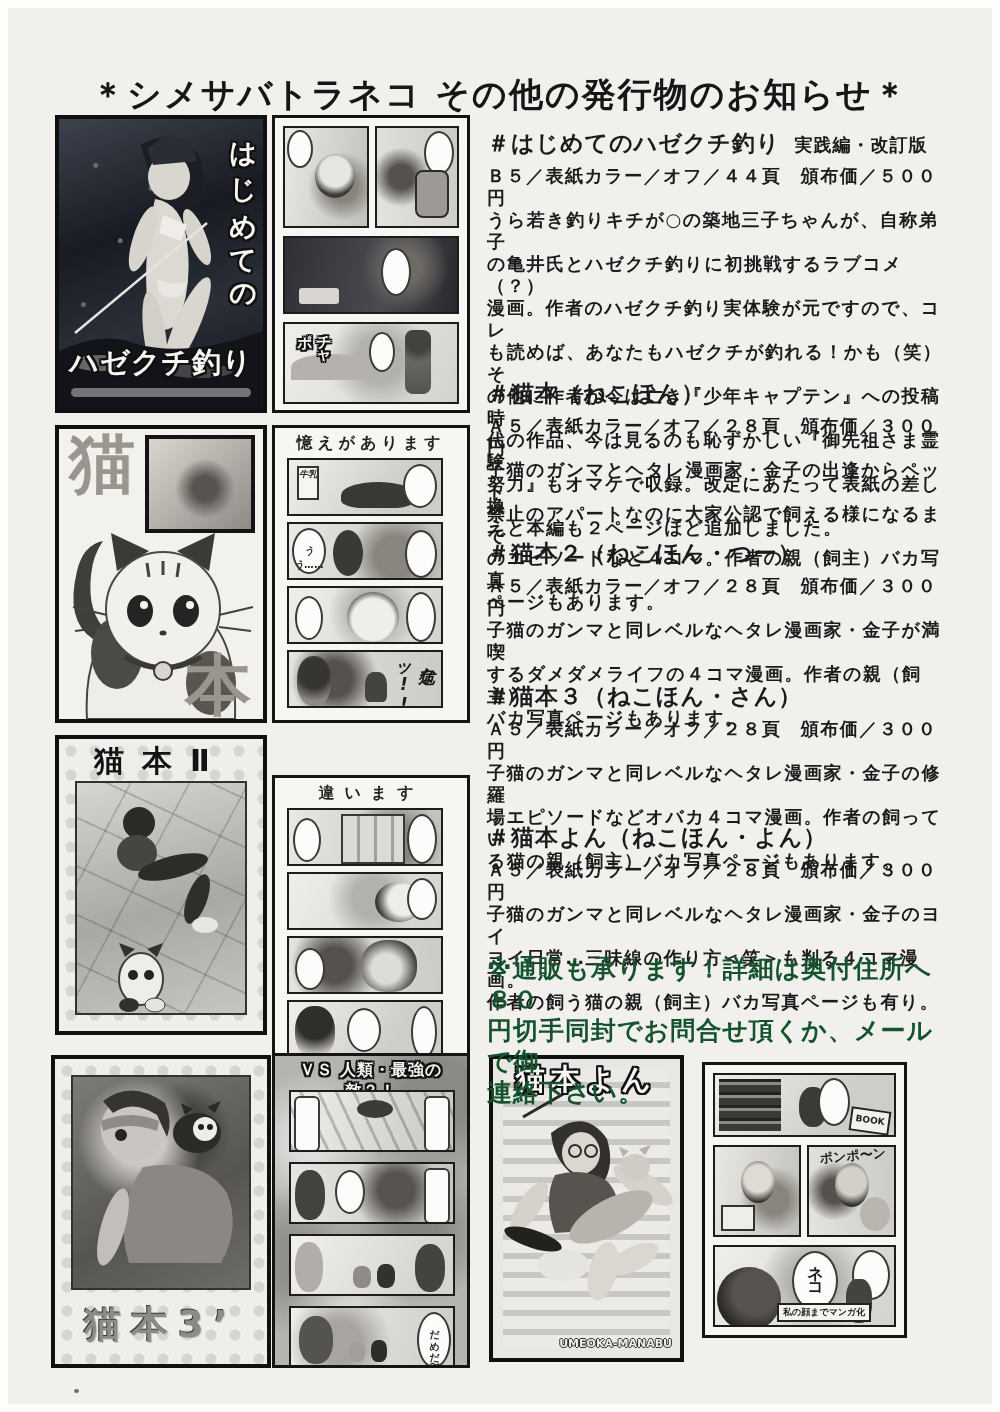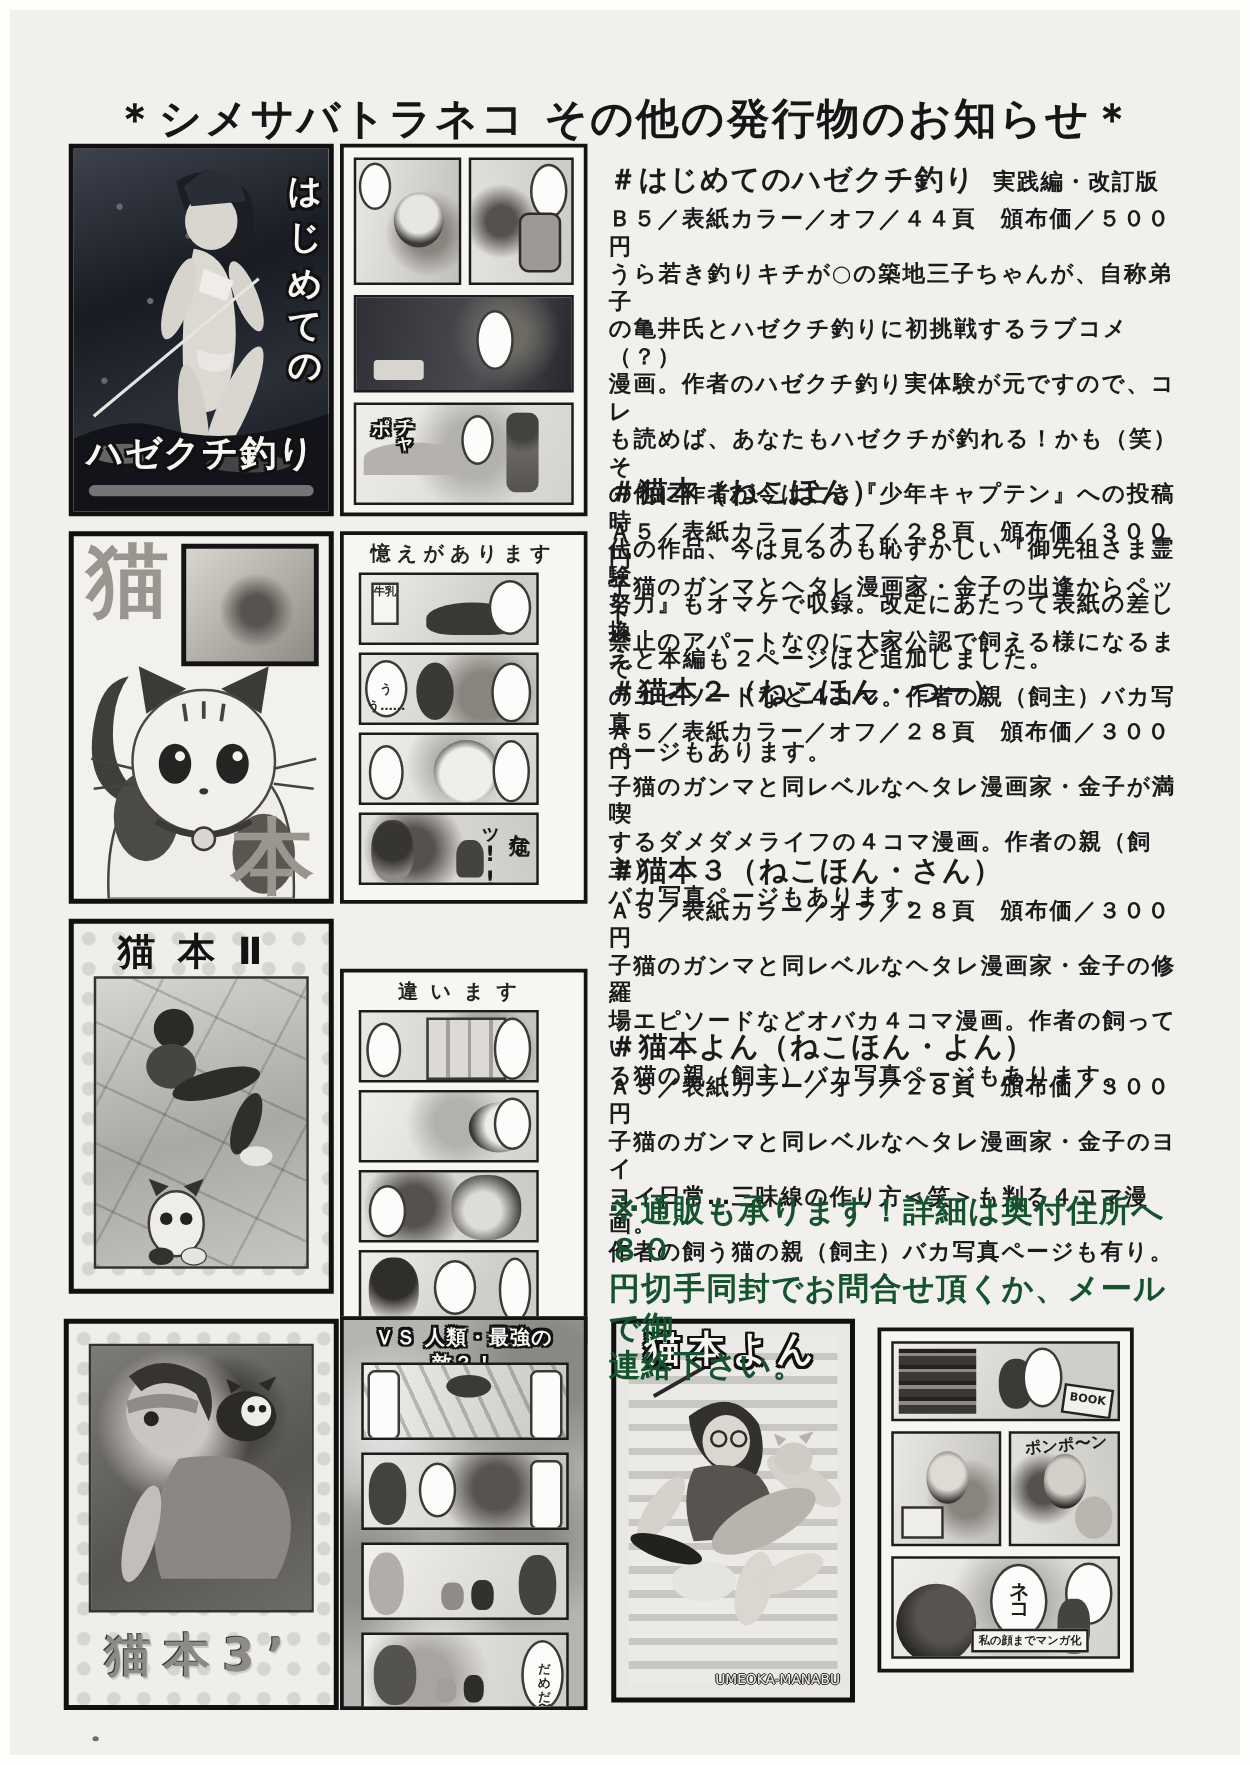--- a/index.html
+++ b/index.html
@@ -62,21 +62,21 @@
     background:
       radial-gradient(circle at 38% 30%,#cbc8c3 0 14%,transparent 34%),
       radial-gradient(circle at 62% 26%,#3a3835 0 10%,transparent 26%),
       linear-gradient(150deg,#7d7b77 0%,#57554f 60%,#6e6c68 100%);}
   #cover-nekohon3 .title{position:absolute;bottom:14px;left:0;right:0;text-align:center;
     font-size:37px;font-weight:bold;color:#8d8b86;letter-spacing:10px;
     text-shadow:-1px -1px #3c3b38,1px 1px #cfcdc8;}
   
   .strip-title{position:absolute;top:5px;left:0;right:0;text-align:center;
     font-size:16px;font-weight:bold;color:#232320;letter-spacing:5px;}
-  .kp{left:12px;width:144px;height:58px;}
+  .kp{left:12px;width:156px;height:58px;font-style:italic;}
   .shadeA{background:linear-gradient(120deg,#efeeea 0%,#cfcdc8 70%);}
   .shadeB{background:
       radial-gradient(circle at 70% 60%,#88857f 0 18%,transparent 42%),
       linear-gradient(100deg,#e9e8e4,#c2c0bb);}
   .shadeC{background:
       radial-gradient(circle at 30% 50%,#55524d 0 16%,transparent 40%),
       linear-gradient(80deg,#e4e3df,#cccac5);}
   .shadeD{background:
       radial-gradient(circle at 55% 45%,#b3b1ac 0 22%,transparent 50%),
       linear-gradient(120deg,#efeeea,#d4d2cd);}
@@ -96,21 +96,21 @@
       radial-gradient(circle at 8% 66%,rgba(60,58,54,.3) 0 8%,transparent 28%);}
   #strip-vs .title{position:absolute;top:4px;left:0;right:0;text-align:center;
     font-size:16px;font-weight:bold;letter-spacing:1px;}
   .vp{left:14px;width:166px;height:62px;background:#f6f5f2;}
   
   #cover-nekohon-yon{background:#e8e7e4;}
   #cover-nekohon-yon .blinds{position:absolute;inset:10px;
     background:repeating-linear-gradient(0deg,#eceae7 0 13px,#c9c7c3 13px 19px);}
   #cover-nekohon-yon .title{position:absolute;top:1px;left:0;right:0;text-align:center;
     font-size:29px;font-weight:bold;letter-spacing:6px;}
-  #cover-nekohon-yon .credit{position:absolute;right:8px;bottom:8px;font-size:11px;font-weight:normal;
+  #cover-nekohon-yon .credit{position:absolute;right:8px;bottom:8px;font-size:11px;font-weight:bold;
     color:#efeeeb;text-shadow:-1px 0 #35332f,1px 0 #35332f,0 -1px #35332f,0 1px #35332f;}
   
   #neko-page .books{position:absolute;left:4px;top:4px;width:62px;height:52px;
     background:repeating-linear-gradient(0deg,#3b3936 0 7px,#8d8a85 7px 10px,#23221f 10px 13px);}
   #neko-page .sign-book{position:absolute;right:4px;bottom:2px;width:36px;height:20px;border:2px solid #232220;
     background:#f2f1ee;font-size:9px;font-weight:bold;color:#232220;text-align:center;line-height:18px;
     transform:rotate(8deg);}
   #neko-page .sfx-pon{position:absolute;left:98px;top:82px;width:100px;text-align:center;
     font-size:13px;font-weight:bold;color:#1b1b19;transform:rotate(-5deg);}
   #neko-page .cat-head{position:absolute;left:2px;bottom:-6px;width:64px;height:64px;border-radius:50%;

